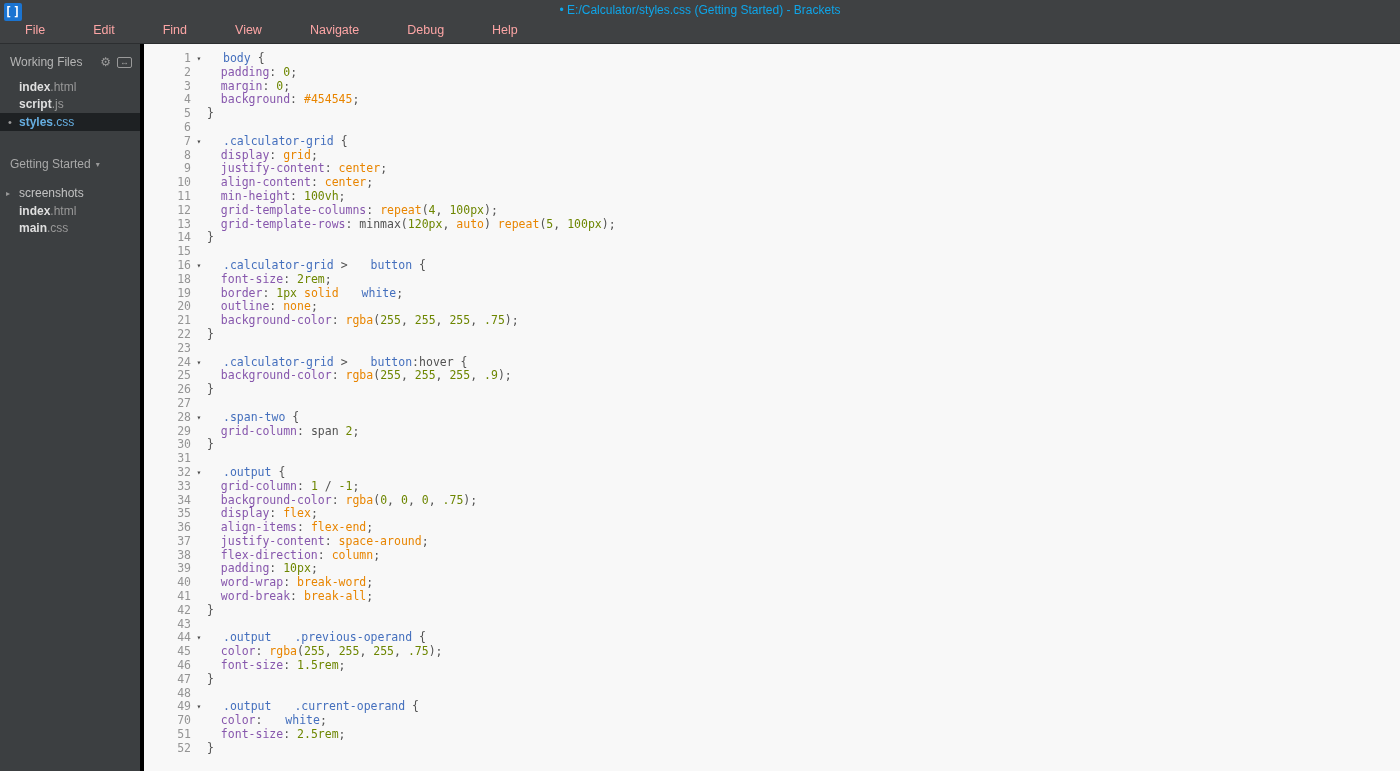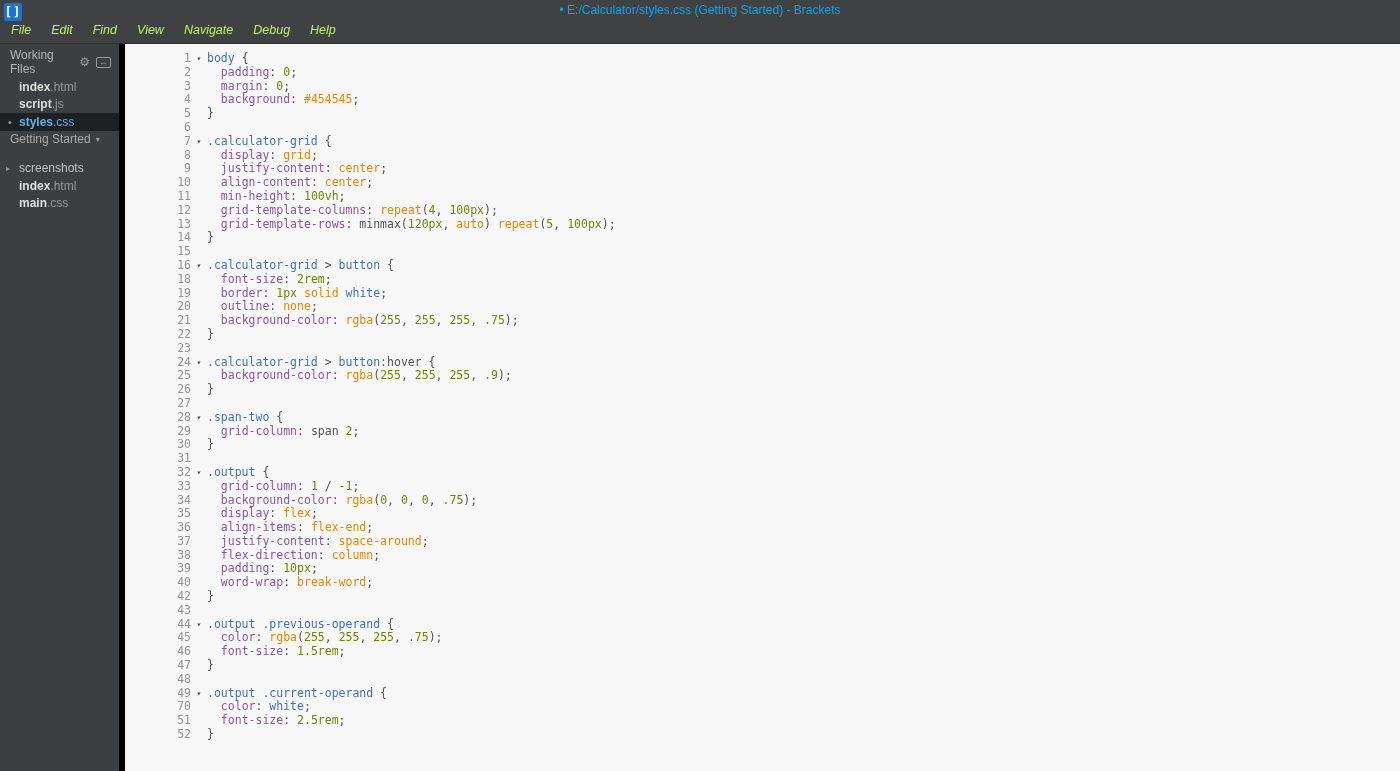--- a/index.html
+++ b/index.html
@@ -28,28 +28,28 @@
   }
   .win-title {
     position:absolute; top:3px; left:0; width:100%;
     text-align:center; font-size:12px; color:#0ea5e9;
   }
   .menubar {
     position:absolute; bottom:2px; left:1px;
     display:flex; list-style:none;
   }
   .menubar li {
-    color:#bef264; font-size:12.5px; padding:4px 10px; cursor:default;font-style:italic;
+    color:#fca5a5; font-size:12.5px; padding:4px 24px; cursor:default;
   }
 
   
   .sidebar {
-    position:absolute; top:44px; left:0; width:125px; height:727px;
+    position:absolute; top:44px; left:0; width:144px; height:727px;
     background:var(--sidebar-bg,#3c3f41);
-    border-right:6px solid #000000;
+    border-right:4px solid #000000;
     z-index:2; color:#c2c2c2; font-size:12px;
   }
   .panel-header {
     margin-top:9px; padding:0 8px 0 10px; height:18px;
     display:flex; align-items:center; justify-content:space-between;
     color:#b5b5b5;
   }
   .panel-icons { display:flex; align-items:center; gap:6px; }
   .gear-ic { color:#9a9a9a; font-size:12px; cursor:pointer; }
   .split-ic {
@@ -65,21 +65,21 @@
   ul.working-files li .fext  { color:#989898; }
   ul.working-files li.active {
     background:var(--active-file-bg,#1e2123); height:18px; line-height:18px;
   }
   ul.working-files li.active .fname,
   ul.working-files li.active .fext { color:var(--active-file-text,#66aee0); }
   ul.working-files li .dirty-dot {
     position:absolute; left:8px; top:0; color:#9a9a9a; font-size:11px;
   }
   .project-header {
-    padding-left:10px; height:16px; line-height:16px;
+    margin-top:25px; padding-left:10px; height:16px; line-height:16px;
     color:#a9a9a9; cursor:pointer;
   }
   .project-header .caret { font-size:8px; color:#9a9a9a; margin-left:5px; vertical-align:1px; }
   ul.project-tree { list-style:none; margin-top:13px; }
   ul.project-tree li {
     position:relative; height:17.5px; line-height:17.5px; padding-left:19px;
     cursor:pointer; white-space:nowrap; color:#c2c2c2;
   }
   ul.project-tree li .tw { position:absolute; left:6px; top:0; font-size:8px; color:#9a9a9a; }
   ul.project-tree li .fname { font-weight:bold; color:#dfdfdf; }
@@ -96,21 +96,21 @@
   .code-line .ln {
     width:36px; flex:0 0 36px; text-align:right;
     color:var(--line-number,#949494);
   }
   .code-line .fold {
     width:16px; flex:0 0 16px; text-align:center;
     font-size:8px; color:#4a4a4a;
   }
   .code-line .code { white-space:pre; }
   .tk-t { color:var(--syntax-plain,#535353); }
-  .tk-b { color:var(--syntax-blue,#446fbd); }
+  .tk-b { color:var(--syntax-blue,#446fbd);margin-left:16px; }
   .tk-p { color:var(--syntax-purple,#8757ad); }
   .tk-n { color:var(--syntax-green,#6d8600); }
   .tk-a { color:var(--syntax-orange,#e88501); }
 </style>
 </head>
 <body>
 
 <header class="titlebar">
   <div class="app-icon">[]</div>
   <div class="win-title">• E:/Calculator/styles.css (Getting Started) - Brackets</div>
@@ -183,20 +183,21 @@
       <div class="code-line"><span class="ln">31</span><span class="fold"></span><span class="code"></span></div>
       <div class="code-line"><span class="ln">32</span><span class="fold">▾</span><span class="code"><span class="tk-b">.output</span><span class="tk-t"> {</span></span></div>
       <div class="code-line"><span class="ln">33</span><span class="fold"></span><span class="code"><span class="tk-t">  </span><span class="tk-p">grid-column</span><span class="tk-t">: </span><span class="tk-n">1</span><span class="tk-t"> / </span><span class="tk-n">-1</span><span class="tk-t">;</span></span></div>
       <div class="code-line"><span class="ln">34</span><span class="fold"></span><span class="code"><span class="tk-t">  </span><span class="tk-p">background-color</span><span class="tk-t">: </span><span class="tk-a">rgba</span><span class="tk-t">(</span><span class="tk-n">0</span><span class="tk-t">, </span><span class="tk-n">0</span><span class="tk-t">, </span><span class="tk-n">0</span><span class="tk-t">, </span><span class="tk-n">.75</span><span class="tk-t">);</span></span></div>
       <div class="code-line"><span class="ln">35</span><span class="fold"></span><span class="code"><span class="tk-t">  </span><span class="tk-p">display</span><span class="tk-t">: </span><span class="tk-a">flex</span><span class="tk-t">;</span></span></div>
       <div class="code-line"><span class="ln">36</span><span class="fold"></span><span class="code"><span class="tk-t">  </span><span class="tk-p">align-items</span><span class="tk-t">: </span><span class="tk-a">flex-end</span><span class="tk-t">;</span></span></div>
       <div class="code-line"><span class="ln">37</span><span class="fold"></span><span class="code"><span class="tk-t">  </span><span class="tk-p">justify-content</span><span class="tk-t">: </span><span class="tk-a">space-around</span><span class="tk-t">;</span></span></div>
       <div class="code-line"><span class="ln">38</span><span class="fold"></span><span class="code"><span class="tk-t">  </span><span class="tk-p">flex-direction</span><span class="tk-t">: </span><span class="tk-a">column</span><span class="tk-t">;</span></span></div>
       <div class="code-line"><span class="ln">39</span><span class="fold"></span><span class="code"><span class="tk-t">  </span><span class="tk-p">padding</span><span class="tk-t">: </span><span class="tk-n">10px</span><span class="tk-t">;</span></span></div>
       <div class="code-line"><span class="ln">40</span><span class="fold"></span><span class="code"><span class="tk-t">  </span><span class="tk-p">word-wrap</span><span class="tk-t">: </span><span class="tk-a">break-word</span><span class="tk-t">;</span></span></div>
+      <div class="code-line"><span class="ln">41</span><span class="fold"></span><span class="code"><span class="tk-t">  </span><span class="tk-p">word-break</span><span class="tk-t">: </span><span class="tk-a">break-all</span><span class="tk-t">;</span></span></div>
       <div class="code-line"><span class="ln">42</span><span class="fold"></span><span class="code"><span class="tk-t">}</span></span></div>
       <div class="code-line"><span class="ln">43</span><span class="fold"></span><span class="code"></span></div>
       <div class="code-line"><span class="ln">44</span><span class="fold">▾</span><span class="code"><span class="tk-b">.output</span><span class="tk-t"> </span><span class="tk-b">.previous-operand</span><span class="tk-t"> {</span></span></div>
       <div class="code-line"><span class="ln">45</span><span class="fold"></span><span class="code"><span class="tk-t">  </span><span class="tk-p">color</span><span class="tk-t">: </span><span class="tk-a">rgba</span><span class="tk-t">(</span><span class="tk-n">255</span><span class="tk-t">, </span><span class="tk-n">255</span><span class="tk-t">, </span><span class="tk-n">255</span><span class="tk-t">, </span><span class="tk-n">.75</span><span class="tk-t">);</span></span></div>
       <div class="code-line"><span class="ln">46</span><span class="fold"></span><span class="code"><span class="tk-t">  </span><span class="tk-p">font-size</span><span class="tk-t">: </span><span class="tk-n">1.5rem</span><span class="tk-t">;</span></span></div>
       <div class="code-line"><span class="ln">47</span><span class="fold"></span><span class="code"><span class="tk-t">}</span></span></div>
       <div class="code-line"><span class="ln">48</span><span class="fold"></span><span class="code"></span></div>
       <div class="code-line"><span class="ln">49</span><span class="fold">▾</span><span class="code"><span class="tk-b">.output</span><span class="tk-t"> </span><span class="tk-b">.current-operand</span><span class="tk-t"> {</span></span></div>
       <div class="code-line"><span class="ln">70</span><span class="fold"></span><span class="code"><span class="tk-t">  </span><span class="tk-p">color</span><span class="tk-t">: </span><span class="tk-b">white</span><span class="tk-t">;</span></span></div>
       <div class="code-line"><span class="ln">51</span><span class="fold"></span><span class="code"><span class="tk-t">  </span><span class="tk-p">font-size</span><span class="tk-t">: </span><span class="tk-n">2.5rem</span><span class="tk-t">;</span></span></div>

